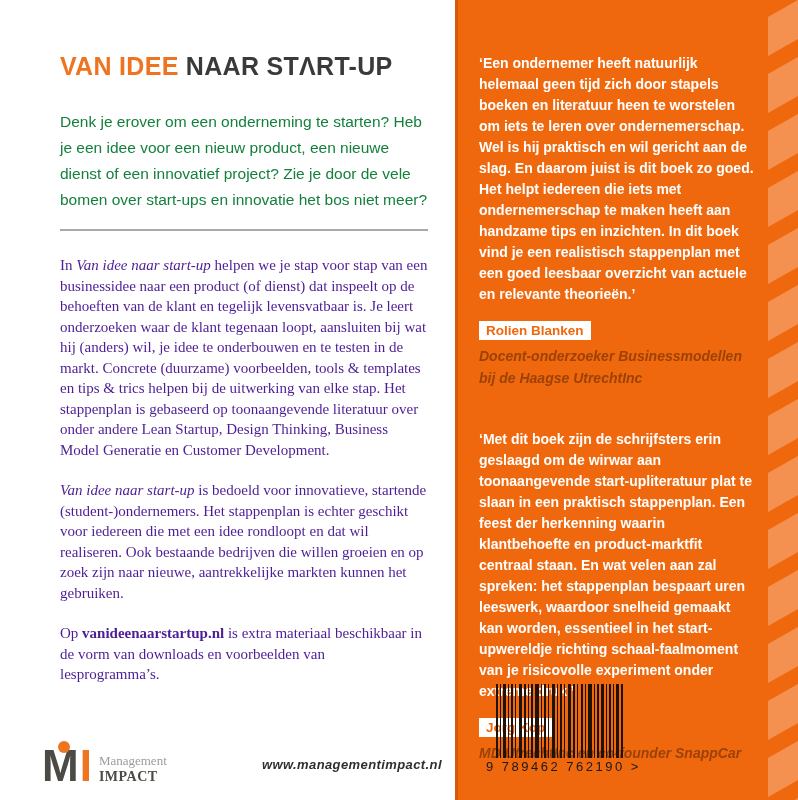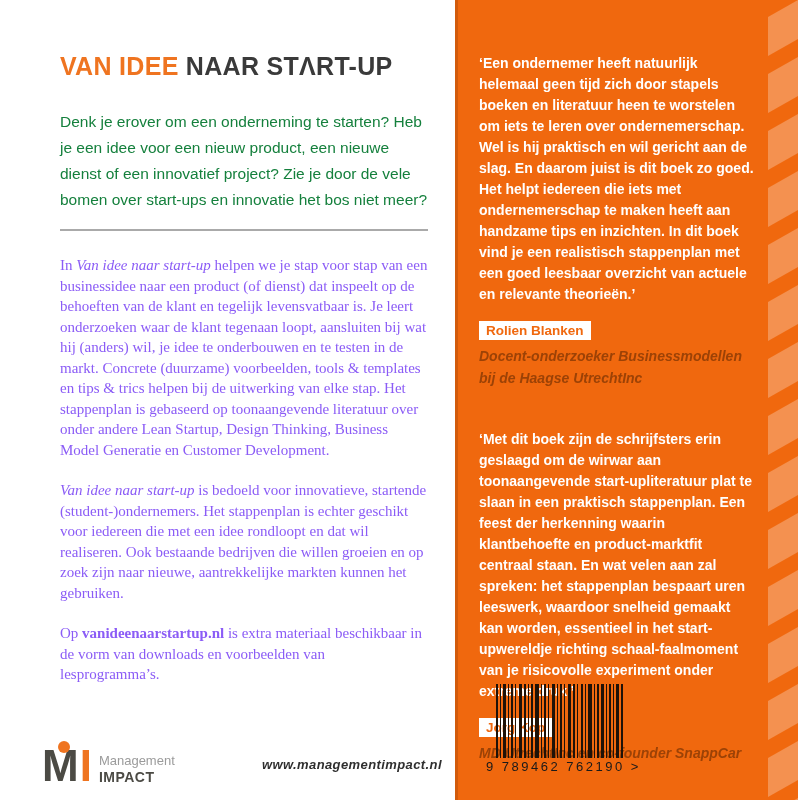--- a/index.html
+++ b/index.html
@@ -6,33 +6,33 @@
   .cover{position:relative;width:798px;height:800px;display:flex;overflow:hidden;
          font-family:"Liberation Sans",sans-serif;}
   
   .left{position:relative;width:455px;height:800px;background:#ffffff;box-sizing:border-box;
         padding:54px 30px 0 60px;}
   .title{white-space:nowrap;font-weight:700;font-size:25px;letter-spacing:.3px;line-height:1;}
   .title .hl{color:#ef7420;}
   .title .rest{color:#3a3a3a;}
   .intro{margin-top:30px;width:368px;font-size:15.5px;line-height:26px;color:#15803d;}
   .divider{margin-top:16px;width:368px;height:2px;background:#aaaaaa;}
-  .serif{font-family:"Liberation Serif",serif;color:#8b5cf6;font-size:15px;line-height:20.5px;width:368px;}
+  .serif{font-family:"Liberation Serif",serif;color:#4c1d95;font-size:15px;line-height:20.5px;width:368px;}
   .p-body1{margin-top:24px;}
   .p-body2{margin-top:20px;}
   .p-body3{margin-top:20px;}
   .serif .it{font-style:italic;}
   .serif .bd{font-weight:700;}
   
   .footer-logo{position:absolute;left:42px;bottom:16px;display:flex;align-items:flex-end;}
   .logo-mark{position:relative;line-height:1;display:flex;align-items:flex-end;}
   .logo-m{font-weight:700;font-size:44px;color:#4b4a44;line-height:.82;}
   .logo-dot{position:absolute;left:16px;top:-7px;width:12px;height:12px;border-radius:50%;background:#ef7420;}
   .logo-i{font-weight:700;font-size:44px;color:#ef7420;line-height:.82;margin-left:1px;}
-  .logo-text{margin-left:7px;display:flex;flex-direction:column;line-height:1;}
+  .logo-text{margin-left:7px;display:flex;flex-direction:column;line-height:1;font-family:Liberation Serif, serif;}
   .logo-line1{color:#9b9b9b;font-size:13px;margin-bottom:3px;}
   .logo-line2{color:#4b4a44;font-weight:700;font-size:14px;letter-spacing:.5px;}
   .site-url{position:absolute;left:262px;bottom:28px;font-size:13px;font-weight:700;
             color:#2f2f2f;letter-spacing:.4px;font-style:italic;}
   
   .right{position:relative;width:343px;height:800px;background:#f0680e;box-sizing:border-box;
          padding:53px 40px 6px 21px;border-left:3px solid rgba(0,0,0,.12);}
   .chevrons{position:absolute;top:0;right:0;width:30px;height:800px;pointer-events:none;}
   .quote{position:relative;z-index:1;color:#ffffff;font-weight:700;font-size:14px;line-height:21px;margin:0;}
   .q2{margin-top:40px;}

